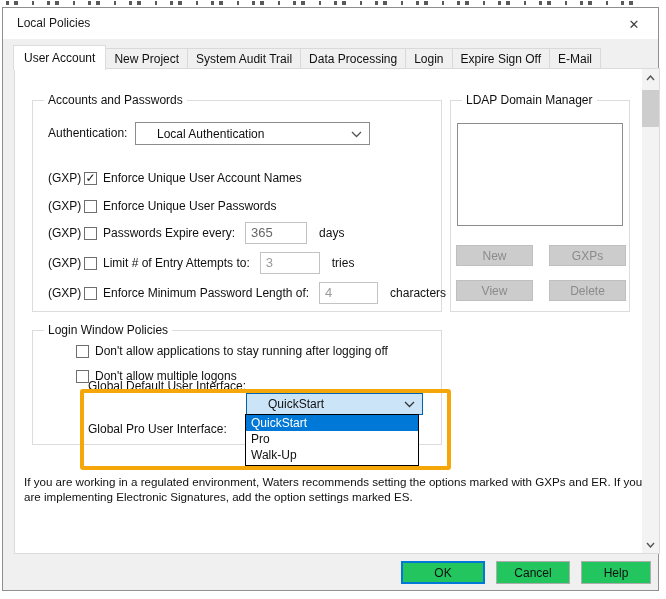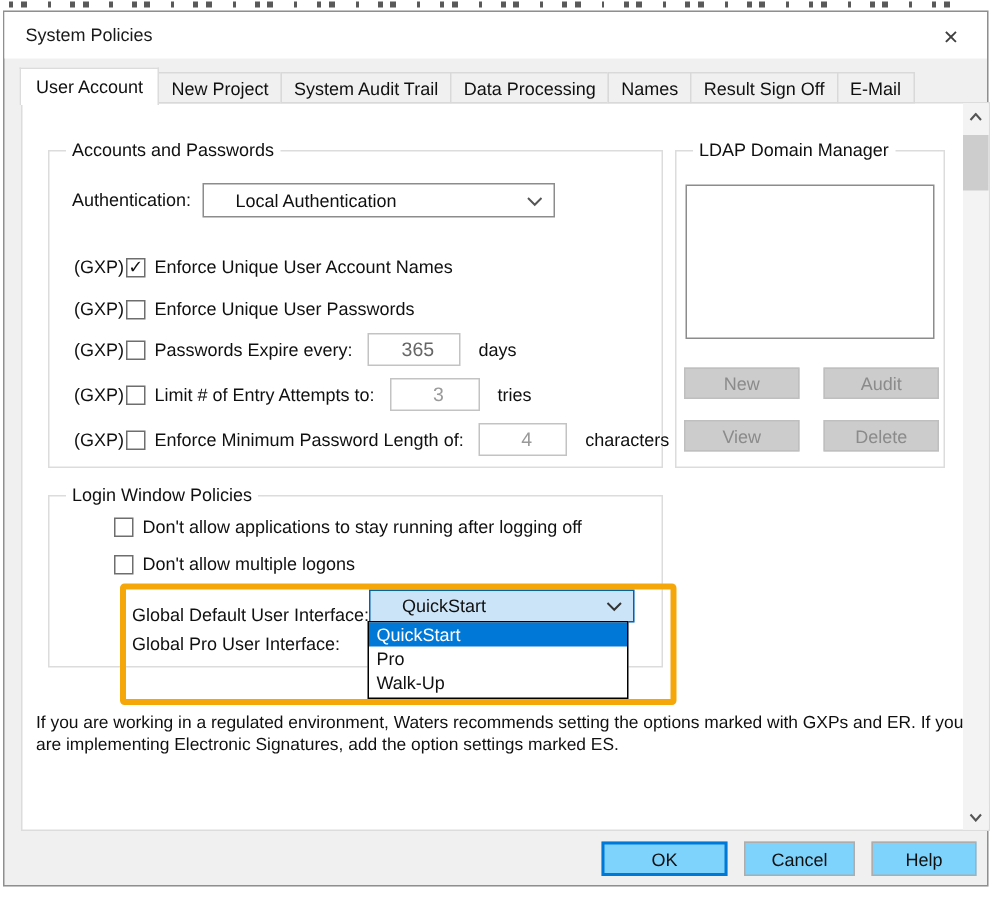--- a/index.html
+++ b/index.html
@@ -55,21 +55,21 @@
     background:#ffffff; border:1px solid #dcdcdc; z-index:2;
   }
 
   
   .groupbox { position:absolute; border:1px solid #dcdcdc; }
   .groupbox .legend {
     position:absolute; top:-8px; left:11px; background:#ffffff;
     padding:0 4px; font-size:12px; color:#101010; white-space:nowrap;
   }
 
-  .grp-accounts { left:17px; top:31px; width:410px; height:212px;text-align:center; }
+  .grp-accounts { left:17px; top:31px; width:410px; height:212px; }
   .grp-ldap     { left:435px; top:31px; width:180px; height:212px; }
   .grp-login    { left:17px; top:261px; width:410px; height:115px; }
 
   
   .combo {
     position:absolute; background:#ffffff; border:1px solid #8c8c8c;
     display:flex; align-items:center; padding-left:21px; font-size:12px;
   }
   .combo .chev { position:absolute; right:7px; top:50%; margin-top:-3px; }
   .combo-auth { left:102px; top:21px; width:235px; height:23px; }
@@ -125,47 +125,47 @@
 
   
   .vscroll { position:absolute; right:0; top:0; width:17px; height:484px; background:#f3f3f3; }
   .vs-arrow { position:absolute; left:0; width:17px; height:17px; background:#f3f3f3;
     display:flex; align-items:center; justify-content:center; }
   .vs-up { top:0; } .vs-down { bottom:0; }
   .vs-thumb { position:absolute; left:0; top:21px; width:17px; height:37px; background:#cdcdcd; }
 
   
   .btn {
-    position:absolute; top:553px; height:23px; background:#7dd3fc;
+    position:absolute; top:553px; height:23px; background:#22c55e;
     border:1px solid #adadad; font-size:12px; color:#101010;
     display:flex; align-items:center; justify-content:center;
   }
   .btn-ok { left:398px; width:84px; border:2px solid #0078d7; }
   .btn-cancel { left:493px; width:74px; }
   .btn-help { left:578px; width:70px; }
 </style>
 </head>
 <body>
 
 <div class="bg-strip"></div>
 
 <div class="dialog">
 
   <div class="titlebar">
-    <span class="title">System Policies</span>
+    <span class="title">Local Policies</span>
     <span class="close-btn">✕</span>
   </div>
 
   <div class="tabstrip">
     <span class="tab selected">User Account</span>
     <span class="tab">New Project</span>
     <span class="tab">System Audit Trail</span>
     <span class="tab">Data Processing</span>
-    <span class="tab">Names</span>
-    <span class="tab">Result Sign Off</span>
+    <span class="tab">Login</span>
+    <span class="tab">Expire Sign Off</span>
     <span class="tab">E-Mail</span>
   </div>
 
   <div class="tabpage">
 
     <div class="groupbox grp-accounts">
       <span class="legend">Accounts and Passwords</span>
 
       <span style="position:absolute;left:15px;top:25px;">Authentication:</span>
       <div class="combo combo-auth">
@@ -211,38 +211,38 @@
         <span>Enforce Minimum Password Length of:</span>
         <span class="field txt-dis" style="width:59px">4</span>
         <span class="suffix">characters</span>
       </div>
     </div>
 
     <div class="groupbox grp-ldap">
       <span class="legend">LDAP Domain Manager</span>
       <div class="ldap-list"></div>
       <div class="btn-dis" style="left:5px;top:144px">New</div>
-      <div class="btn-dis" style="left:98px;top:144px">Audit</div>
+      <div class="btn-dis" style="left:98px;top:144px">GXPs</div>
       <div class="btn-dis" style="left:5px;top:179px">View</div>
       <div class="btn-dis" style="left:98px;top:179px">Delete</div>
     </div>
 
     <div class="groupbox grp-login">
       <span class="legend">Login Window Policies</span>
 
       <div class="login-cb" style="top:13px">
         <span class="cb"></span>
         <span>Don't allow applications to stay running after logging off</span>
       </div>
       <div class="login-cb" style="top:38px">
         <span class="cb"></span>
         <span>Don't allow multiple logons</span>
       </div>
 
-      <span class="ui-label" style="top:72px">Global Default User Interface:</span>
+      <span class="ui-label" style="top:48px">Global Default User Interface:</span>
       <div class="combo combo-ui">
         <span>QuickStart</span>
         <svg class="chev" width="11" height="7" viewBox="0 0 11 7">
           <polyline points="1,1 5.5,5.5 10,1" fill="none" stroke="#333" stroke-width="1.3"></polyline>
           </svg>
       </div>
       <span class="ui-label" style="top:91px">Global Pro User Interface:</span>
     </div>
 
     <div class="ddlist">

